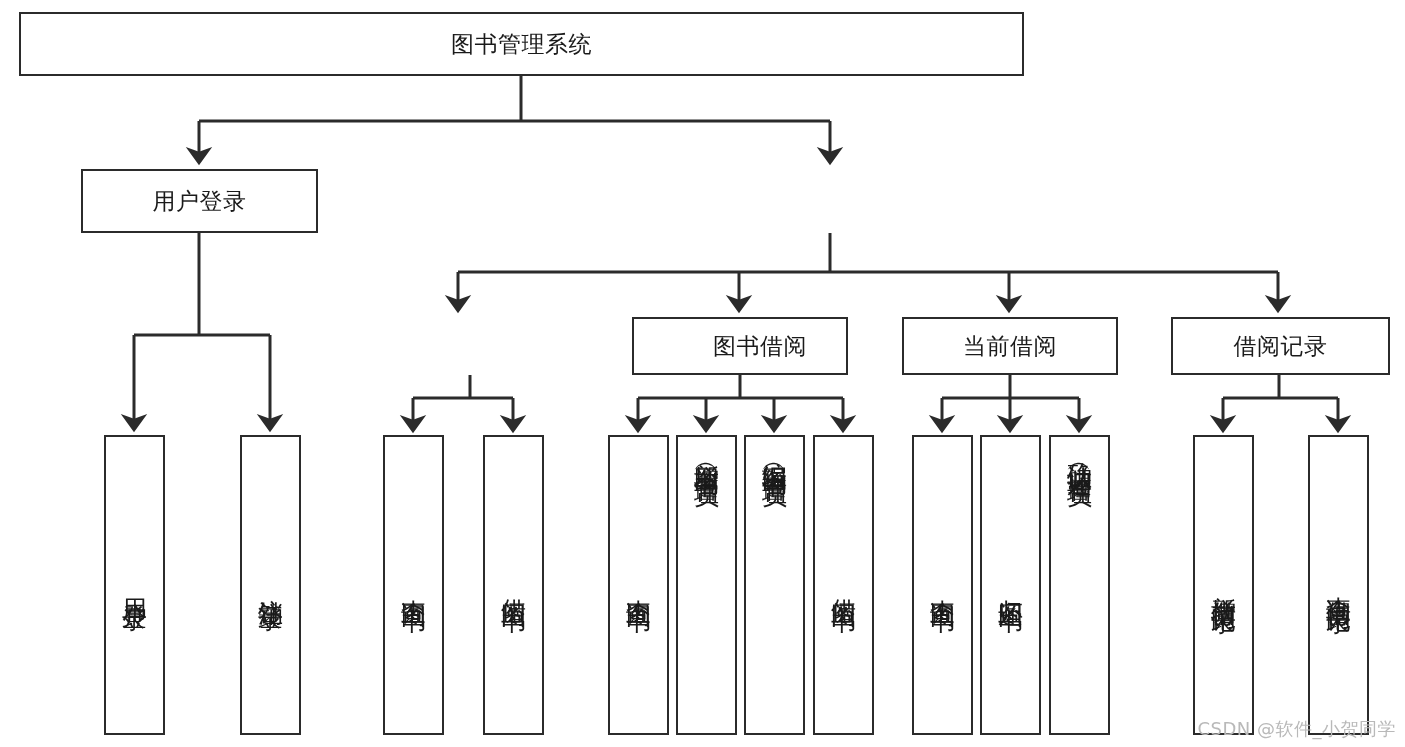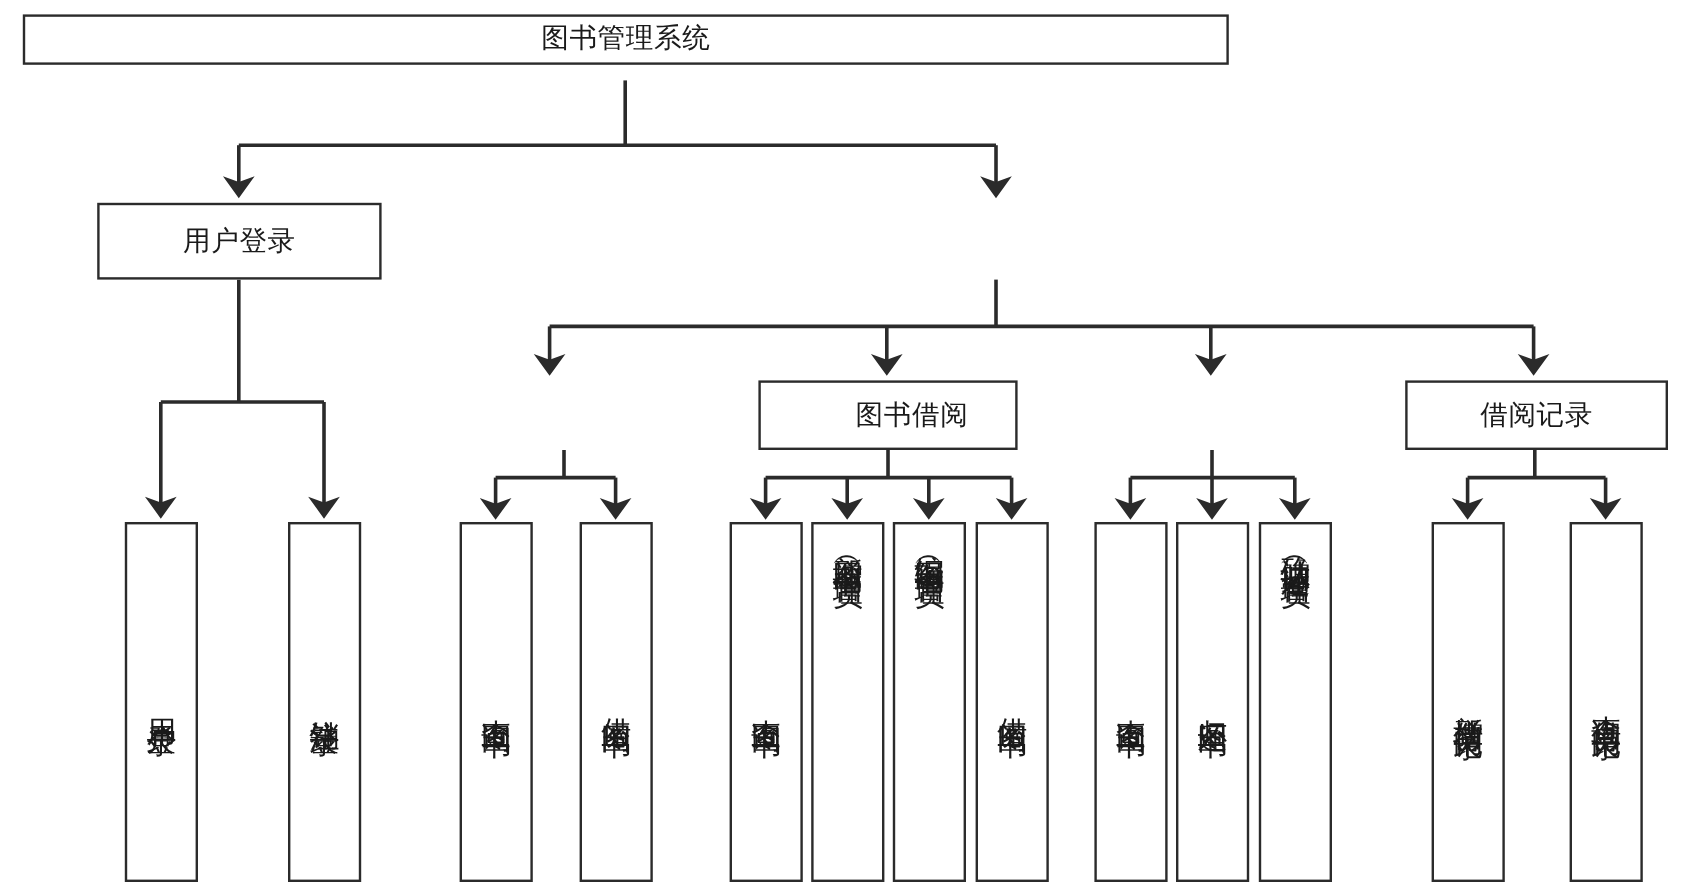--- a/index.html
+++ b/index.html
@@ -126,34 +126,37 @@
       <path d="M1010,398 L1010,423" marker-end="url(#arrowhead)"></path>
       <path d="M1079,398 L1079,423" marker-end="url(#arrowhead)"></path>
 
       <path d="M1279,375 L1279,398"></path>
       <path d="M1223,398 L1338,398"></path>
       <path d="M1223,398 L1223,423" marker-end="url(#arrowhead)"></path>
       <path d="M1338,398 L1338,423" marker-end="url(#arrowhead)"></path>
     </g>
   </svg>
 
-  <div class="node root horiz" style="left:19px; top:12px; width:1005px; height:42px;font-family:Liberation Mono, monospace;">
+  <div class="node root horiz" style="left:19px; top:12px; width:1005px; height:64px;">
     <span class="node-label">图书管理系统</span>
   </div>
 
   <div class="node horiz" style="left:81px; top:169px; width:237px; height:64px;">
     <span class="node-label">用户登录</span>
   </div>
 
 
 
   <div class="node horiz" style="left:632px; top:317px; width:216px; height:58px;padding-left:40px;">
     <span class="node-label">图书借阅</span>
   </div>
 
+  <div class="node horiz" style="left:902px; top:317px; width:216px; height:58px;">
+    <span class="node-label">当前借阅</span>
+  </div>
 
   <div class="node horiz" style="left:1171px; top:317px; width:219px; height:58px;">
     <span class="node-label">借阅记录</span>
   </div>
 
   <div class="node vert centered" style="left:104px; top:435px; width:61px; height:300px;">
     <span class="node-label">用户登录</span>
   </div>
 
   <div class="node vert centered" style="left:240px; top:435px; width:61px; height:300px;">
@@ -197,14 +200,15 @@
   </div>
 
   <div class="node vert centered" style="left:1193px; top:435px; width:61px; height:300px;">
     <span class="node-label">新增借阅记录</span>
   </div>
 
   <div class="node vert centered" style="left:1308px; top:435px; width:61px; height:300px;">
     <span class="node-label">查询借阅记录</span>
   </div>
 
+  <div id="watermark">CSDN @软件_小贺同学</div>
 
 </div>
 
 </body></html>

